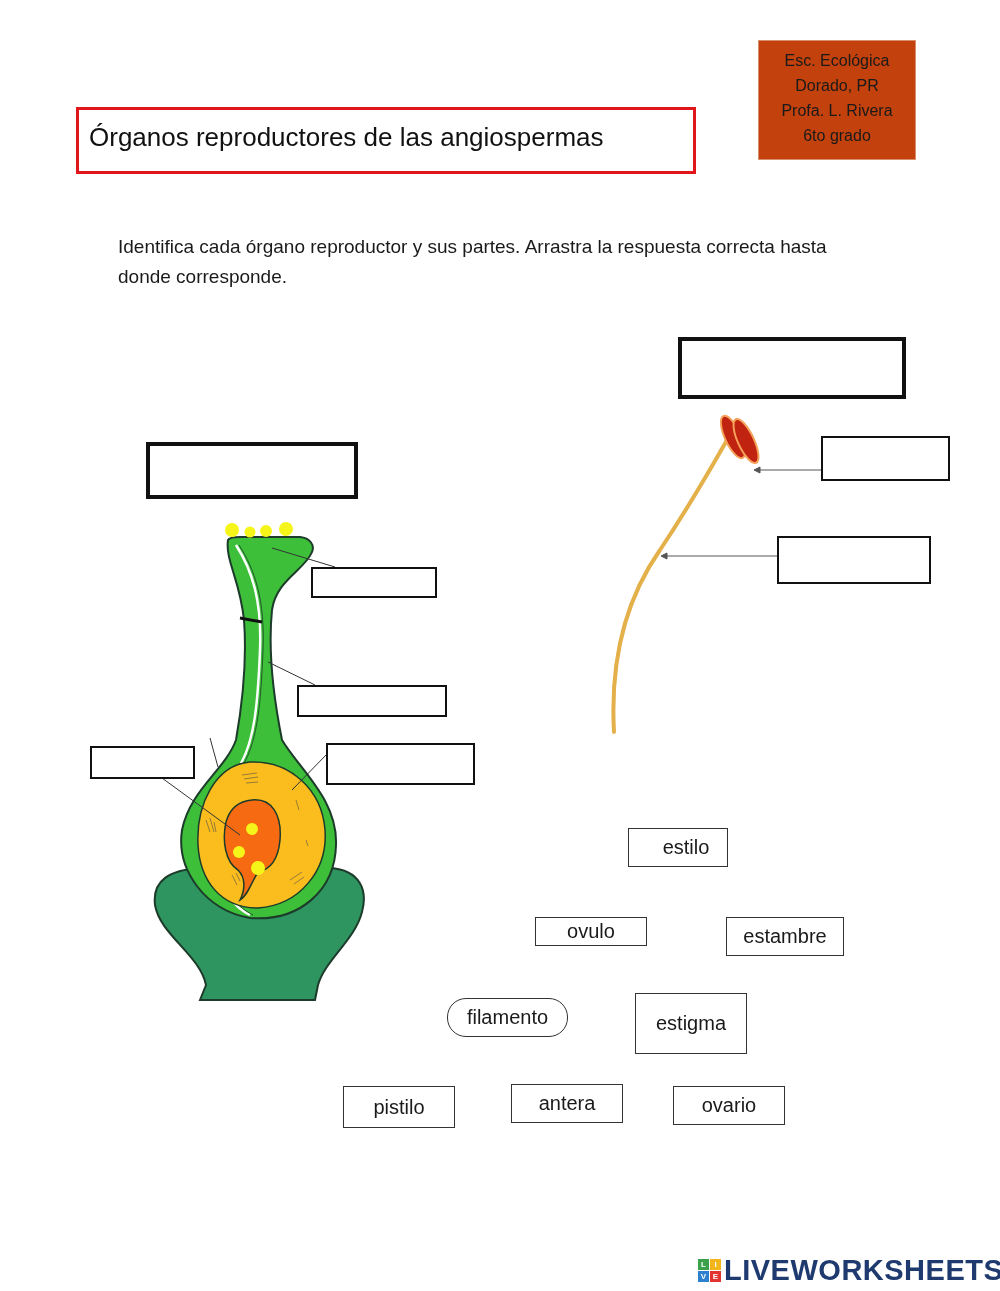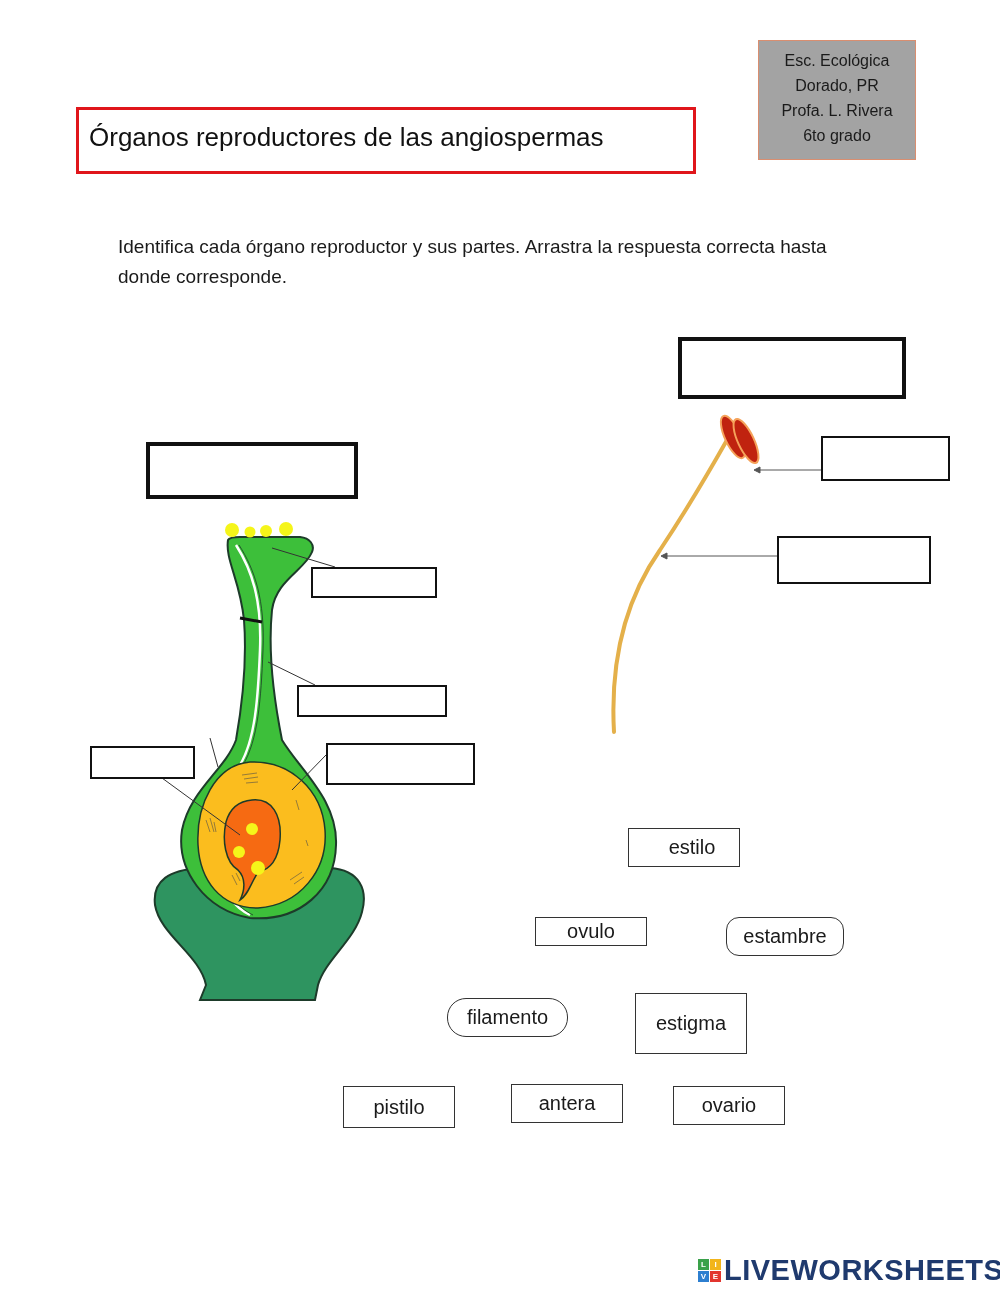--- a/index.html
+++ b/index.html
@@ -1,19 +1,19 @@
 <!DOCTYPE html>
 <html><head>
 <meta charset="utf-8">
 <style>
   html, body { margin:0; padding:0; background:#ffffff; }
   body { width:1000px; height:1291px; position:relative; overflow:hidden;
          font-family:"Liberation Sans", "DejaVu Sans", sans-serif; color:#111; }
   .abs { position:absolute; box-sizing:border-box; }
-  .school-box { left:758px; top:40px; width:158px; height:120px; background:#a3a3a3;
+  .school-box { left:758px; top:40px; width:158px; height:120px; background:#c2410c;
     border:1px solid #d98e70; text-align:center; font-size:16px; line-height:25px;
     padding-top:7px; color:#1a1a1a; }
   .school-box div { display:block; }
   .title-box { left:76px; top:107px; width:620px; height:67px; border:3px solid #e0161b;
     padding:12px 0 0 10px; font-size:26px; color:#111; }
   .instructions { left:118px; top:212px; width:760px; font-size:19px; line-height:30px; color:#1a1a1a;margin-top:20px; }
   .drop { border:2px solid #111; background:#fff; }
   .drop.thick { border:4px solid #111; }
   .chip { border:1.5px solid #333; background:#fff; text-align:center; font-size:20px;
     display:flex; align-items:center; justify-content:center; cursor:grab; color:#1a1a1a; }
@@ -96,23 +96,23 @@
 
 <div class="abs drop thick" style="left:146px;top:442px;width:212px;height:57px;"></div>
 <div class="abs drop" style="left:311px;top:567px;width:126px;height:31px;"></div>
 <div class="abs drop" style="left:297px;top:685px;width:150px;height:32px;"></div>
 <div class="abs drop" style="left:90px;top:746px;width:105px;height:33px;"></div>
 <div class="abs drop" style="left:326px;top:743px;width:149px;height:42px;"></div>
 <div class="abs drop thick" style="left:678px;top:337px;width:228px;height:62px;"></div>
 <div class="abs drop" style="left:821px;top:436px;width:129px;height:45px;"></div>
 <div class="abs drop" style="left:777px;top:536px;width:154px;height:48px;"></div>
 
-<div class="abs chip" style="left:628px;top:828px;width:112px;height:39px;padding-left:16px;">estilo</div>
+<div class="abs chip" style="left:628px;top:828px;width:100px;height:39px;padding-left:16px;">estilo</div>
 <div class="abs chip" style="left:535px;top:917px;width:112px;height:29px;">ovulo</div>
-<div class="abs chip" style="left:726px;top:917px;width:118px;height:39px;border-radius:13px;">estambre</div>
+<div class="abs chip" style="left:726px;top:917px;width:118px;height:39px;">estambre</div>
 <div class="abs chip" style="left:447px;top:998px;width:121px;height:39px;border-radius:19px;">filamento</div>
 <div class="abs chip" style="left:635px;top:993px;width:112px;height:61px;">estigma</div>
 <div class="abs chip" style="left:343px;top:1086px;width:112px;height:42px;">pistilo</div>
 <div class="abs chip" style="left:511px;top:1084px;width:112px;height:39px;">antera</div>
 <div class="abs chip" style="left:673px;top:1086px;width:112px;height:39px;text-align:center;">ovario</div>
 
 <div class="abs brand">
   <div class="tiles">
     <span style="background:#3aa14a">L</span>
     <span style="background:#f2b51b">I</span>

